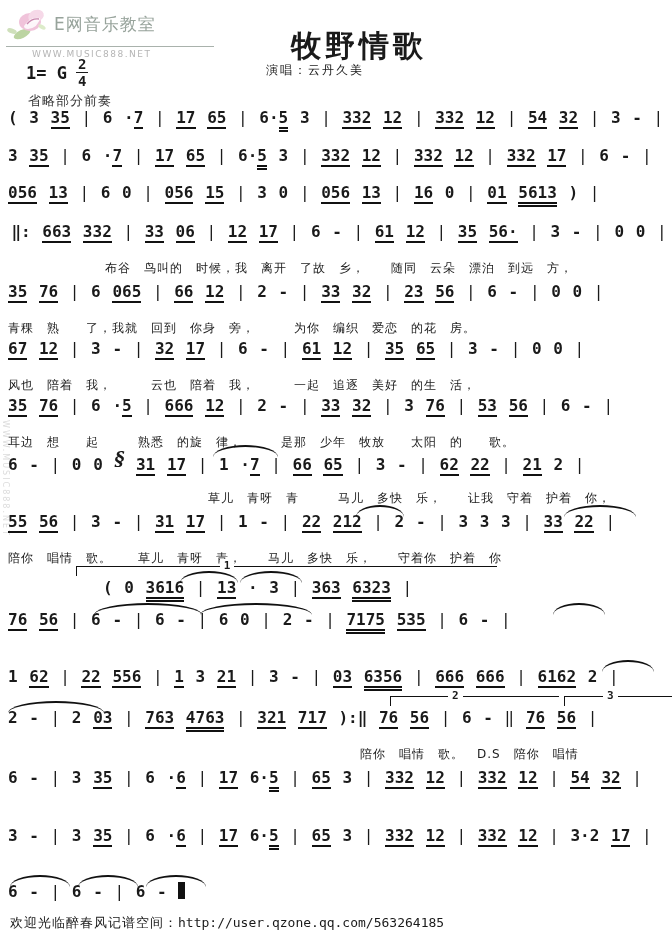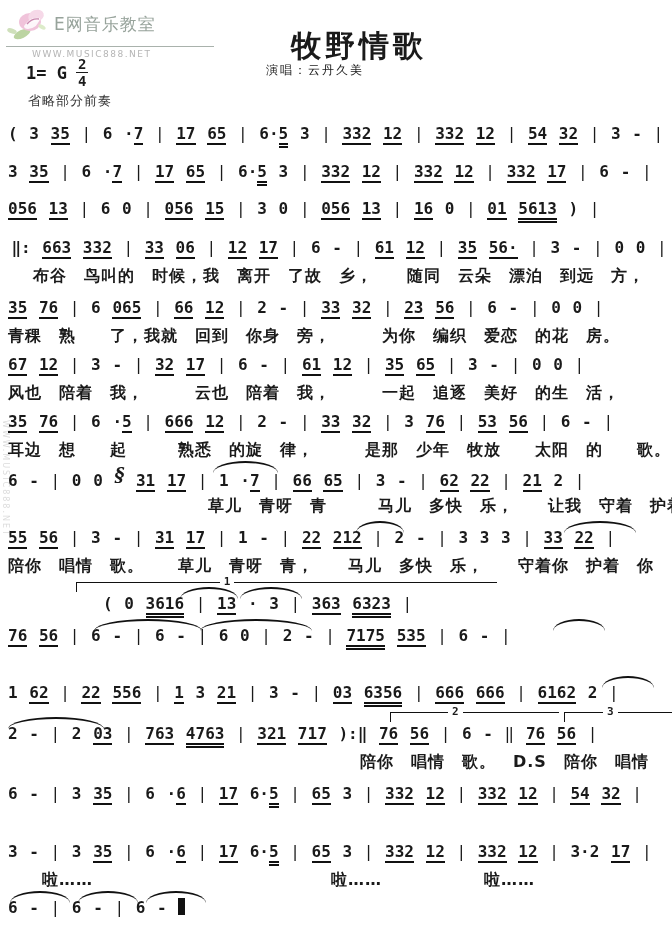--- a/index.html
+++ b/index.html
@@ -24,32 +24,32 @@
         font-size:14px;margin-left:9px;}
   .frac .num{border-bottom:1.5px solid #1a1a1a;padding:0 2px 1px;}
   .frac .den{padding-top:1px;}
 
   .prelude{position:absolute;left:28px;top:92px;font-size:13px;letter-spacing:1px;color:#333;}
 
   .watermark{position:absolute;left:1px;top:420px;writing-mode:vertical-rl;
              font-size:8px;color:#dcdcdc;letter-spacing:2px;}
 
   
-  .score{position:absolute;left:0;top:16px;width:672px;height:743px;}
+  .score{position:absolute;left:0;top:0;width:672px;height:743px;}
   .row{position:absolute;left:8px;right:2px;}
   .notes{font-family:"DejaVu Sans Mono","DejaVu Sans",monospace;font-weight:bold;
          font-size:16px;letter-spacing:0;word-spacing:2px;white-space:nowrap;height:22px;}
   .tok{display:inline;}
   .u1{border-bottom:2px solid #111;}
   .u2{border-bottom:2px solid #111;position:relative;}
   .u2::after{content:"";position:absolute;left:0;right:0;bottom:-5px;border-bottom:2px solid #111;}
   .bar{font-weight:normal;}
   .segno{font-family:"DejaVu Serif",serif;font-style:italic;font-size:19px;position:relative;top:-5px;}
   .endbar{display:inline-block;width:7px;height:17px;background:#111;vertical-align:-2px;}
-  .lyrics{font-size:16px;white-space:pre;margin-top:6px;letter-spacing:1px;font-weight:bold;}
+  .lyrics{font-size:12px;white-space:pre;margin-top:16px;letter-spacing:1px;}
 
   .row-1{top:108px;} .row-2{top:146px;} .row-3{top:183px;} .row-4{top:222px;text-align:center;}
   .row-5{top:282px;} .row-6{top:339px;} .row-7{top:396px;} .row-8{top:452px;}
   .row-9{top:512px;} .row-10{top:578px;padding-left:95px;} .row-11{top:610px;}
   .row-12{top:667px;} .row-13{top:708px;} .row-14{top:768px;} .row-15{top:826px;}
   .row-16{top:882px;}
   .row-8 .lyrics{padding-left:200px;}
   .row-13 .lyrics{padding-left:352px;}
 
   .slur{position:absolute;height:10px;border-top:2px solid #111;
@@ -162,24 +162,26 @@
           <span class="vlabel">3</span>
         </span>
         <div class="notes"><span class="tok">2</span> <span class="tok">-</span> <span class="tok bar">|</span> <span class="tok">2</span> <span class="tok"><span class="u1">03</span></span> <span class="tok bar">|</span> <span class="tok"><span class="u1">763</span></span> <span class="tok"><span class="u2">4763</span></span> <span class="tok bar">|</span> <span class="tok"><span class="u1">321</span></span> <span class="tok"><span class="u1">717</span></span> <span class="tok">):‖</span> <span class="tok"><span class="u1">76</span></span> <span class="tok"><span class="u1">56</span></span> <span class="tok bar">|</span> <span class="tok">6</span> <span class="tok">-</span> <span class="tok bar">‖</span> <span class="tok"><span class="u1">76</span></span> <span class="tok"><span class="u1">56</span></span> <span class="tok bar">|</span></div>
         <div class="lyrics">陪你　唱情　歌。　D.S　陪你　唱情</div>
       </div>
       <div class="row row-14">
         <div class="notes"><span class="tok">6</span> <span class="tok">-</span> <span class="tok bar">|</span> <span class="tok">3</span> <span class="tok"><span class="u1">35</span></span> <span class="tok bar">|</span> <span class="tok">6</span> <span class="tok">·<span class="u1">6</span></span> <span class="tok bar">|</span> <span class="tok"><span class="u1">17</span></span> <span class="tok">6·<span class="u2">5</span></span> <span class="tok bar">|</span> <span class="tok"><span class="u1">65</span></span> <span class="tok">3</span> <span class="tok bar">|</span> <span class="tok"><span class="u1">332</span></span> <span class="tok"><span class="u1">12</span></span> <span class="tok bar">|</span> <span class="tok"><span class="u1">332</span></span> <span class="tok"><span class="u1">12</span></span> <span class="tok bar">|</span> <span class="tok"><span class="u1">54</span></span> <span class="tok"><span class="u1">32</span></span> <span class="tok bar">|</span></div>
       </div>
       <div class="row row-15">
         <div class="notes"><span class="tok">3</span> <span class="tok">-</span> <span class="tok bar">|</span> <span class="tok">3</span> <span class="tok"><span class="u1">35</span></span> <span class="tok bar">|</span> <span class="tok">6</span> <span class="tok">·<span class="u1">6</span></span> <span class="tok bar">|</span> <span class="tok"><span class="u1">17</span></span> <span class="tok">6·<span class="u2">5</span></span> <span class="tok bar">|</span> <span class="tok"><span class="u1">65</span></span> <span class="tok">3</span> <span class="tok bar">|</span> <span class="tok"><span class="u1">332</span></span> <span class="tok"><span class="u1">12</span></span> <span class="tok bar">|</span> <span class="tok"><span class="u1">332</span></span> <span class="tok"><span class="u1">12</span></span> <span class="tok bar">|</span> <span class="tok">3·2</span> <span class="tok"><span class="u1">17</span></span> <span class="tok bar">|</span></div>
-        <div class="lyrics">　　啦……　　　　　　　　　　　　　　啦……　　　　　　啦……</div>
       </div>
       <div class="row row-16">
         <span class="slur" style="left: 2px; width: 60px;"></span>
         <span class="slur" style="left: 70px; width: 60px;"></span>
         <span class="slur" style="left: 138px; width: 60px;"></span>
         <div class="notes"><span class="tok">6</span> <span class="tok">-</span> <span class="tok bar">|</span> <span class="tok">6</span> <span class="tok">-</span> <span class="tok bar">|</span> <span class="tok">6</span> <span class="tok">-</span> <span class="tok endbar"></span></div>
       </div>
     </div>
 
+  <div class="footer">
+    <span>欢迎光临醉春风记谱空间：</span><span class="url">http://user.qzone.qq.com/563264185</span>
+  </div>
 
 </div>
 
 </body></html>

